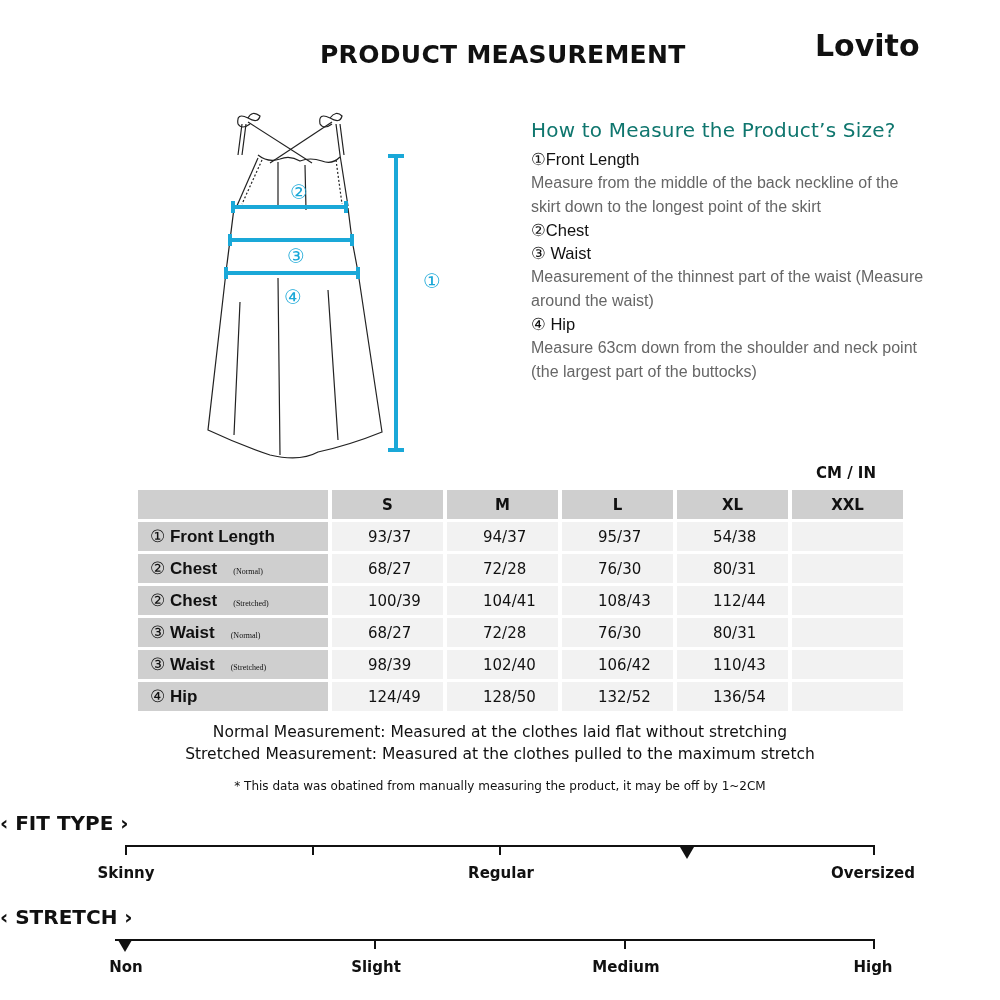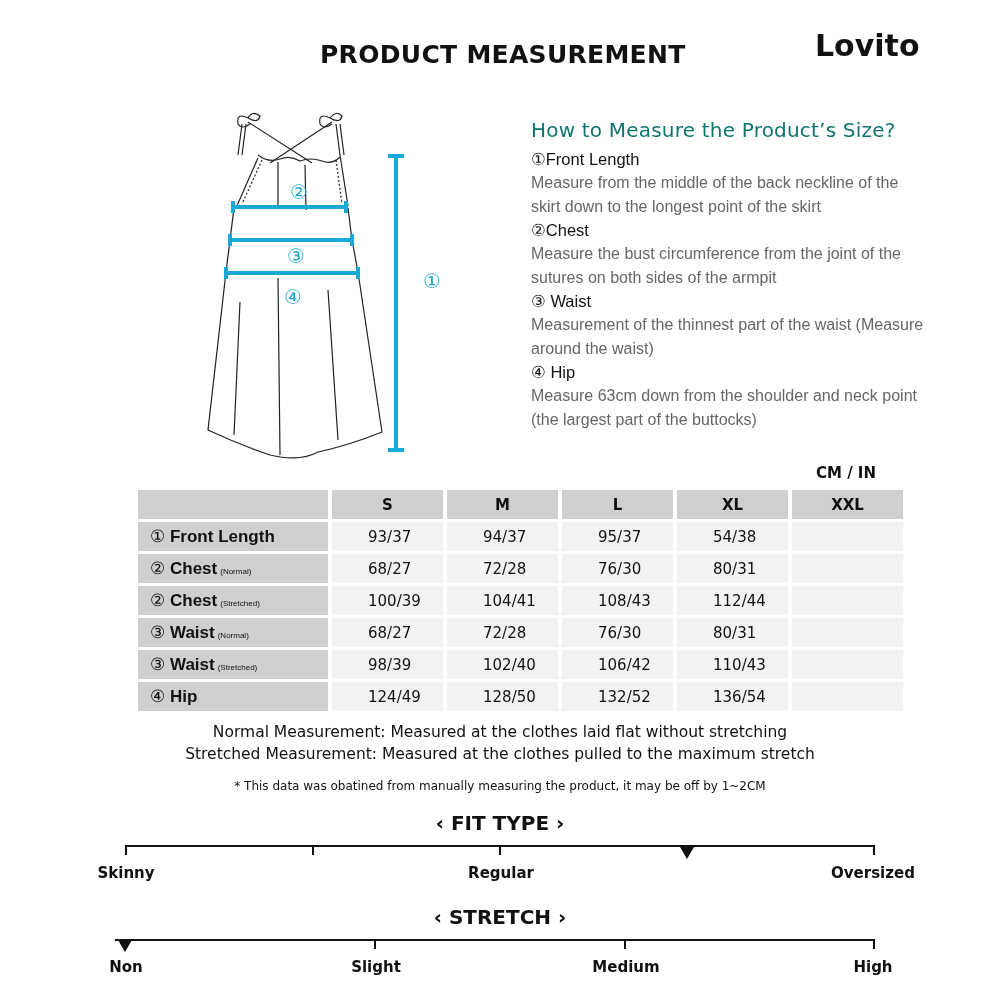--- a/index.html
+++ b/index.html
@@ -11,27 +11,27 @@
   .howto { left:531px; top:118px; width:400px; font-family:"Liberation Sans", sans-serif; }
   .howto h2 { margin:0 0 6px 0; font-size:20px; font-weight:normal; color:#0f766e; font-family:"DejaVu Sans", sans-serif; letter-spacing:0.2px; }
   .howto .item-title { font-size:16.5px; color:#111; line-height:23px; }
   .howto .item-desc { font-size:16px; color:#666; line-height:24px; }
   .unit { left:816px; top:464px; font-size:15px; font-weight:bold; }
   table.sizes { position:absolute; left:138px; top:487px; border-collapse:separate; border-spacing:4px 3px; margin-left:-4px; }
   table.sizes td, table.sizes th { height:29px; padding:0; font-size:15px; font-family:"DejaVu Sans", sans-serif; }
   table.sizes th { background:#cfcfcf; font-weight:bold; text-align:center; }
   table.sizes td.rowlabel { background:#cfcfcf; width:178px; text-align:left; padding-left:12px; font-family:"Liberation Sans", sans-serif; font-size:17px; font-weight:bold; }
   table.sizes td.rowlabel .num { font-weight:normal; }
-  table.sizes td.rowlabel .sub { font-size:8px; font-weight:normal; margin-left:3px; }
+  table.sizes td.rowlabel .sub { font-size:8px; font-weight:normal; margin-left:16px;font-family:Liberation Serif, serif; }
   table.sizes td.val { background:#f2f2f2; width:111px; text-align:left; padding-left:36px; box-sizing:border-box; }
   table.sizes th.h0 { width:182px; }
   table.sizes th.hs { width:111px; }
   .notes { left:0; width:1000px; top:721px; text-align:center; font-size:15.5px; line-height:22px; font-family:"DejaVu Sans", sans-serif; }
   .footnote { left:0; width:1000px; top:779px; text-align:center; font-size:12px; }
-  .scale-title { left:0; width:1000px; text-align:center; font-size:20px; font-weight:bold; }
+  .scale-title { left:0; width:1000px; font-size:20px; font-weight:bold; }
   .scale-line { height:2px; background:#111; }
   .tick { width:2px; background:#111; }
   .scale-label { font-size:15px; font-weight:bold; transform:translateX(-50%); white-space:nowrap; }
   .marker { width:0; height:0; border-left:7px solid transparent; border-right:7px solid transparent; border-top:12px solid #111; transform:translateX(-50%); }
 </style>
 </head>
 <body>
 
 <div class="abs title">PRODUCT MEASUREMENT</div>
 <div class="abs brand">Lovito</div>
@@ -75,21 +75,20 @@
   <span class="abs" style="left:87px;top:144px;color:#1aa8d8;font-size:20px;">③</span>
   <span class="abs" style="left:84px;top:185px;color:#1aa8d8;font-size:20px;">④</span>
   <span class="abs" style="left:223px;top:169px;color:#1aa8d8;font-size:20px;">①</span>
 </div>
 
 <div class="abs howto">
   <h2>How to Measure the Product’s Size?</h2>
   <div class="item-title">①Front Length</div>
   <div class="item-desc">Measure from the middle of the back neckline of the skirt down to the longest point of the skirt</div>
   <div class="item-title">②Chest</div>
-  <div class="item-desc">Measure the bust circumference from the joint of the sutures on both sides of the armpit</div>
   <div class="item-title">③ Waist</div>
   <div class="item-desc">Measurement of the thinnest part of the waist (Measure around the waist)</div>
   <div class="item-title">④ Hip</div>
   <div class="item-desc">Measure 63cm down from the shoulder and neck point (the largest part of the buttocks)</div>
 </div>
 
 <div class="abs unit">CM / IN</div>
 
 <table class="sizes">
   <tbody>

